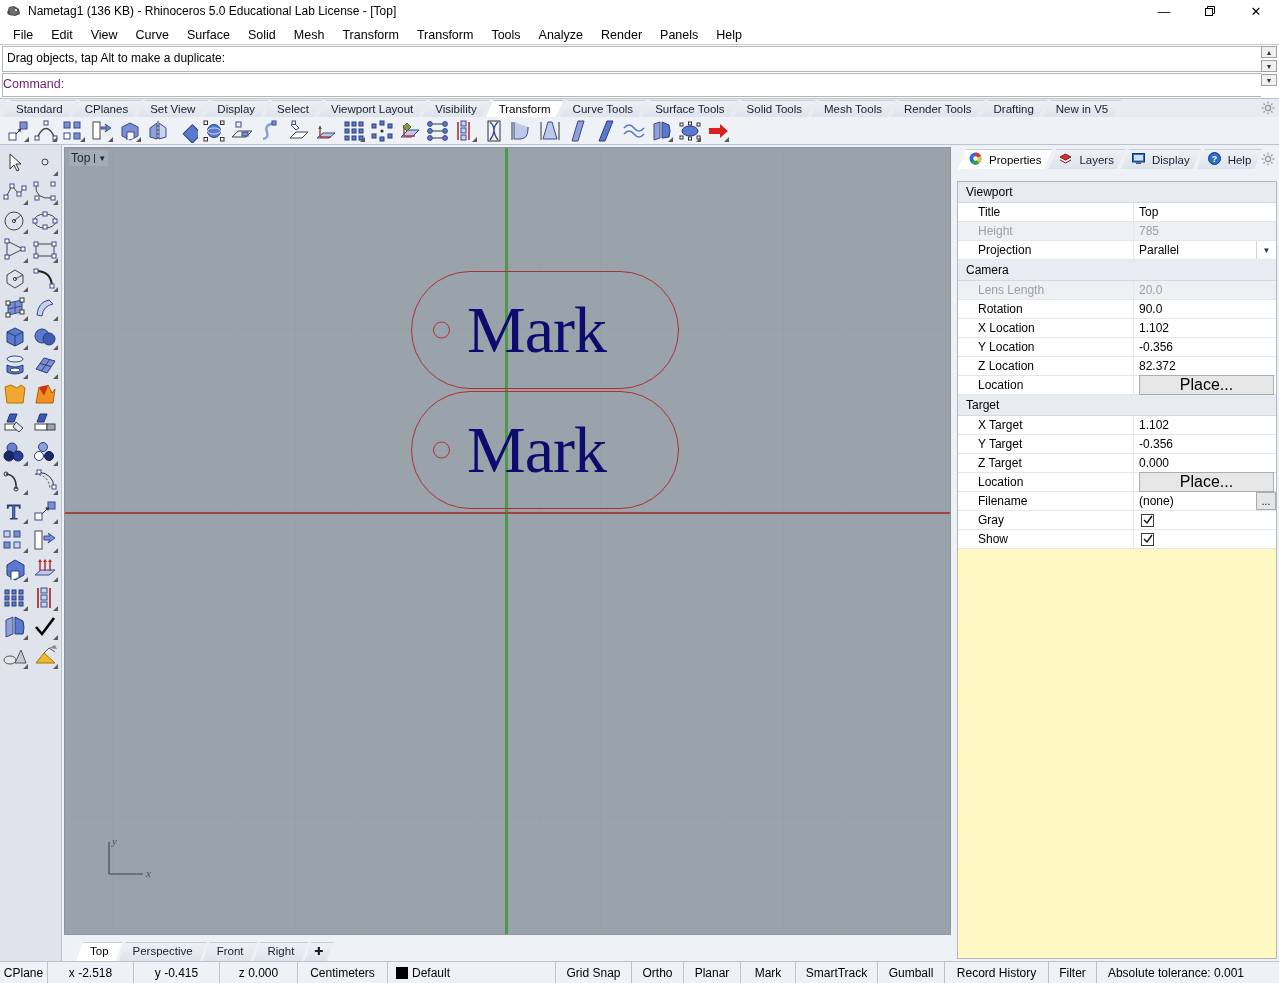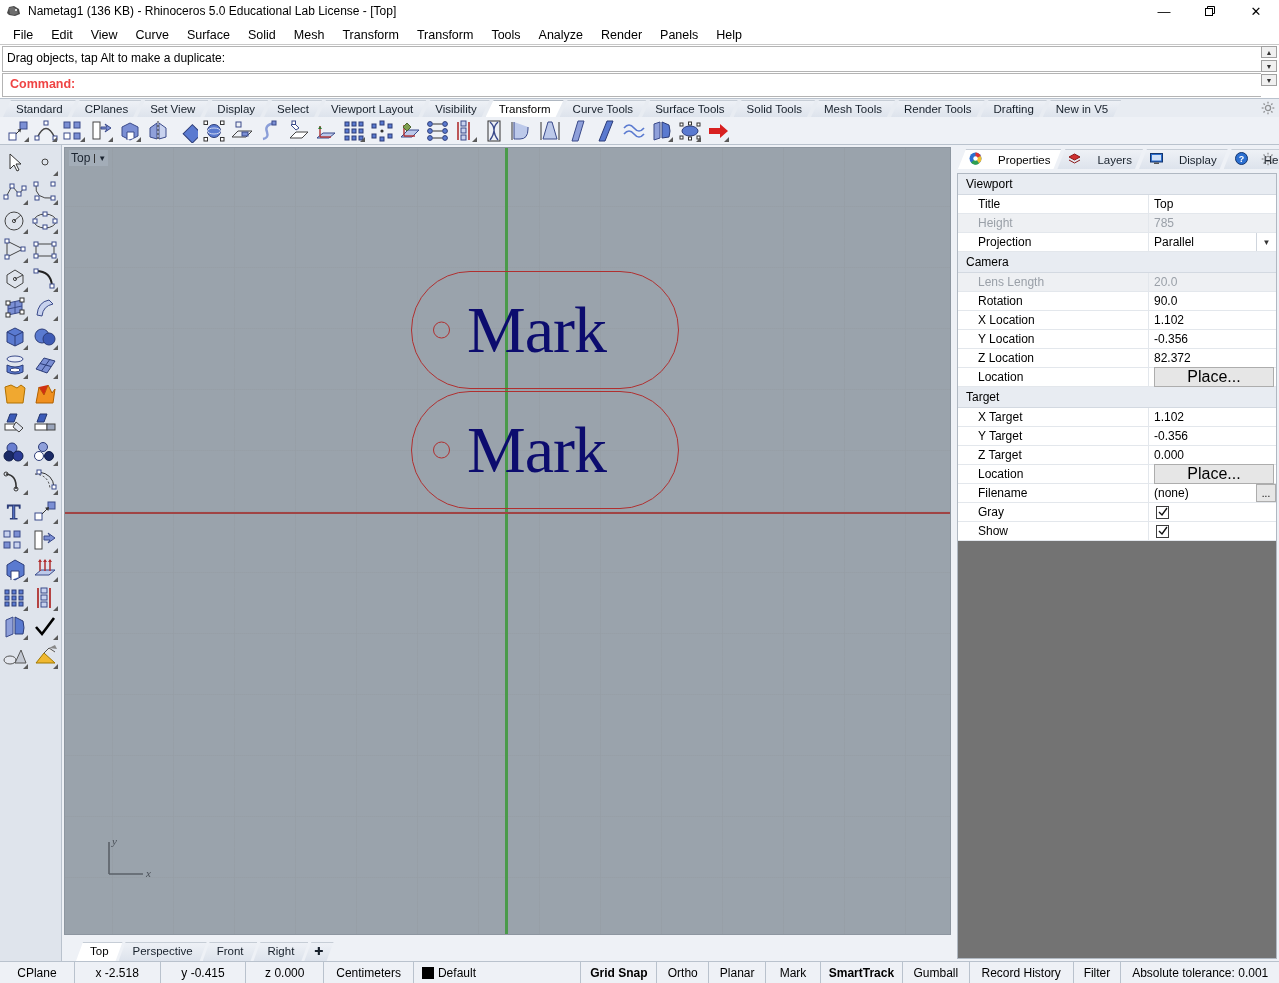--- a/index.html
+++ b/index.html
@@ -34,21 +34,21 @@
   .menu-item { padding: 2px 9px; font-size: 12.5px; color: #000; white-space: nowrap; }
 
   
   .cmdarea { flex: none; background: #ffffff; border-top: 1px solid #c8c8c8; position: relative; }
   .cmd-history {
     height: 26px; border: 1px solid #b4b4b4; border-right: 0; margin: 1px 18px 0 2px;
     background: #fff; font-size: 12px; color: #000; padding: 4px 4px 0 4px; white-space: nowrap; overflow: hidden;
   }
   .cmd-prompt {
     height: 24px; border: 1px solid #b4b4b4; border-right: 0; margin: 1px 18px 1px 2px;
-    background: #fff; font-size: 12.5px; color: #ef4444; font-weight: bold; padding: 3px 4px 0 7px;
+    background: #fff; font-size: 12.5px; color: #701a75; font-weight: normal; padding: 3px 4px 0 0;
   }
   .cmd-scroll { position: absolute; right: 2px; top: 1px; width: 16px; height: 51px; }
   .cmd-scroll .sbtn {
     width: 16px; height: 12px; border: 1px solid #a0a0a0; background: #f0f0f0;
     display: flex; align-items: center; justify-content: center; font-size: 7px; color: #333;
   }
   .cmd-scroll .sgap { height: 2px; }
 
   
   .tabstrip {
@@ -139,37 +139,37 @@
     clip-path: polygon(7px 0, 100% 0, calc(100% - 7px) 100%, 0 100%);
     white-space: nowrap;
   }
   .vptab.active { background: #ffffff; color: #000; z-index: 4; }
   .vptab.plus { padding: 0 10px; font-size: 11px; }
 
   
   .rightpanel { width: 324px; flex: none; background: #eef1f6; display: flex; flex-direction: column; padding-top: 2px; }
   .pnl-tabs { height: 22px; display: flex; align-items: flex-end; position: relative; padding-left: 3px; }
   .ptab {
-    display: flex; align-items: center; gap: 16px; font-size: 11.5px; color: #17202b;
+    display: flex; align-items: center; gap: 7px; font-size: 11.5px; color: #17202b;
     height: 20px; background: linear-gradient(#eef1f6,#dde3ec); border-top: 1px solid #c6cdd6;
     padding: 0 11px; margin-right: -4px;
     clip-path: polygon(8px 0, 100% 0, calc(100% - 8px) 100%, 0 100%);
     white-space: nowrap;
   }
   .ptab.active { background: #ffffff; color: #000; z-index: 5; }
   .pnl-tabs .gear { position: absolute; right: 4px; bottom: 3px; width: 14px; height: 14px; opacity: .6; }
 
-  .proptable { flex: 1; background: #737373; border: 1px solid #b0b8c2; margin: 4px 2px 2px 2px; overflow: hidden; }
+  .proptable { flex: 1; background: #fef9c3; border: 1px solid #b0b8c2; margin: 12px 2px 2px 2px; overflow: hidden; }
   .grp {
     background: #e8ecf2; font-size: 12px; color: #000; padding: 3px 0 3px 8px;
     border-bottom: 1px solid #d3d9e1;
   }
   .prow { display: flex; height: 19px; align-items: stretch; border-bottom: 1px solid #e3e7ec; }
   .pname {
-    width: 191px; flex: none; font-size: 12px; color: #000; padding-left: 20px;
+    width: 176px; flex: none; font-size: 12px; color: #000; padding-left: 20px;
     display: flex; align-items: center; border-right: 1px solid #e3e7ec; background: #fff;
   }
   .pval {
     flex: 1; font-size: 12px; color: #000; padding-left: 5px; display: flex; align-items: center;
     background: #fff; position: relative;
   }
   .prow.readonly .pname, .prow.readonly .pval { color: #9aa0a8; background: #eef0f3; }
   .pval .dd {
     position: absolute; right: 0; top: 0; bottom: 0; width: 20px;
     border-left: 1px solid #cfd5dd; display: flex; align-items: center; justify-content: center;
@@ -189,21 +189,21 @@
     display: flex; align-items: center; justify-content: center;
   }
   .chk svg { display: block; }
 
   
   .statusbar { height: 22px; flex: none; display: flex; background: #eef1f6; border-top: 1px solid #b9c2cd; }
   .scell {
     display: flex; align-items: center; justify-content: center; font-size: 12px; color: #000;
     border-right: 1px solid #b9c2cd; padding: 0 8px; white-space: nowrap;
   }
-  .scell.bold { font-weight: bold; }
+  .scell.bold { font-weight: normal; }
   .swatch { width: 12px; height: 12px; background: #000; margin-right: 4px; flex: none; }
 </style>
 </head>
 <body>
 
 <div id="app">
 
   <div class="titlebar">
     <span class="title-icon">
       <svg width="16" height="16" viewBox="0 0 16 16">
@@ -1000,21 +1000,21 @@
               </svg>
             </span>
           </div>
         </div>
 
       </div>
     </div>
   </div>
 
   <div class="statusbar">
-    <div class="scell" style="width:75px">CPlane</div>
+    <div class="scell" style="width:48px">CPlane</div>
     <div class="scell" style="width:86px">x -2.518</div>
     <div class="scell" style="width:86px">y -0.415</div>
     <div class="scell" style="width:78px">z 0.000</div>
     <div class="scell" style="width:90px">Centimeters</div>
     <div class="scell" style="width:168px; justify-content:flex-start">
       <span class="swatch"></span>
       <span>Default</span>
     </div>
     <div class="scell bold" style="width:76px">Grid Snap</div>
     <div class="scell" style="width:52px">Ortho</div>

